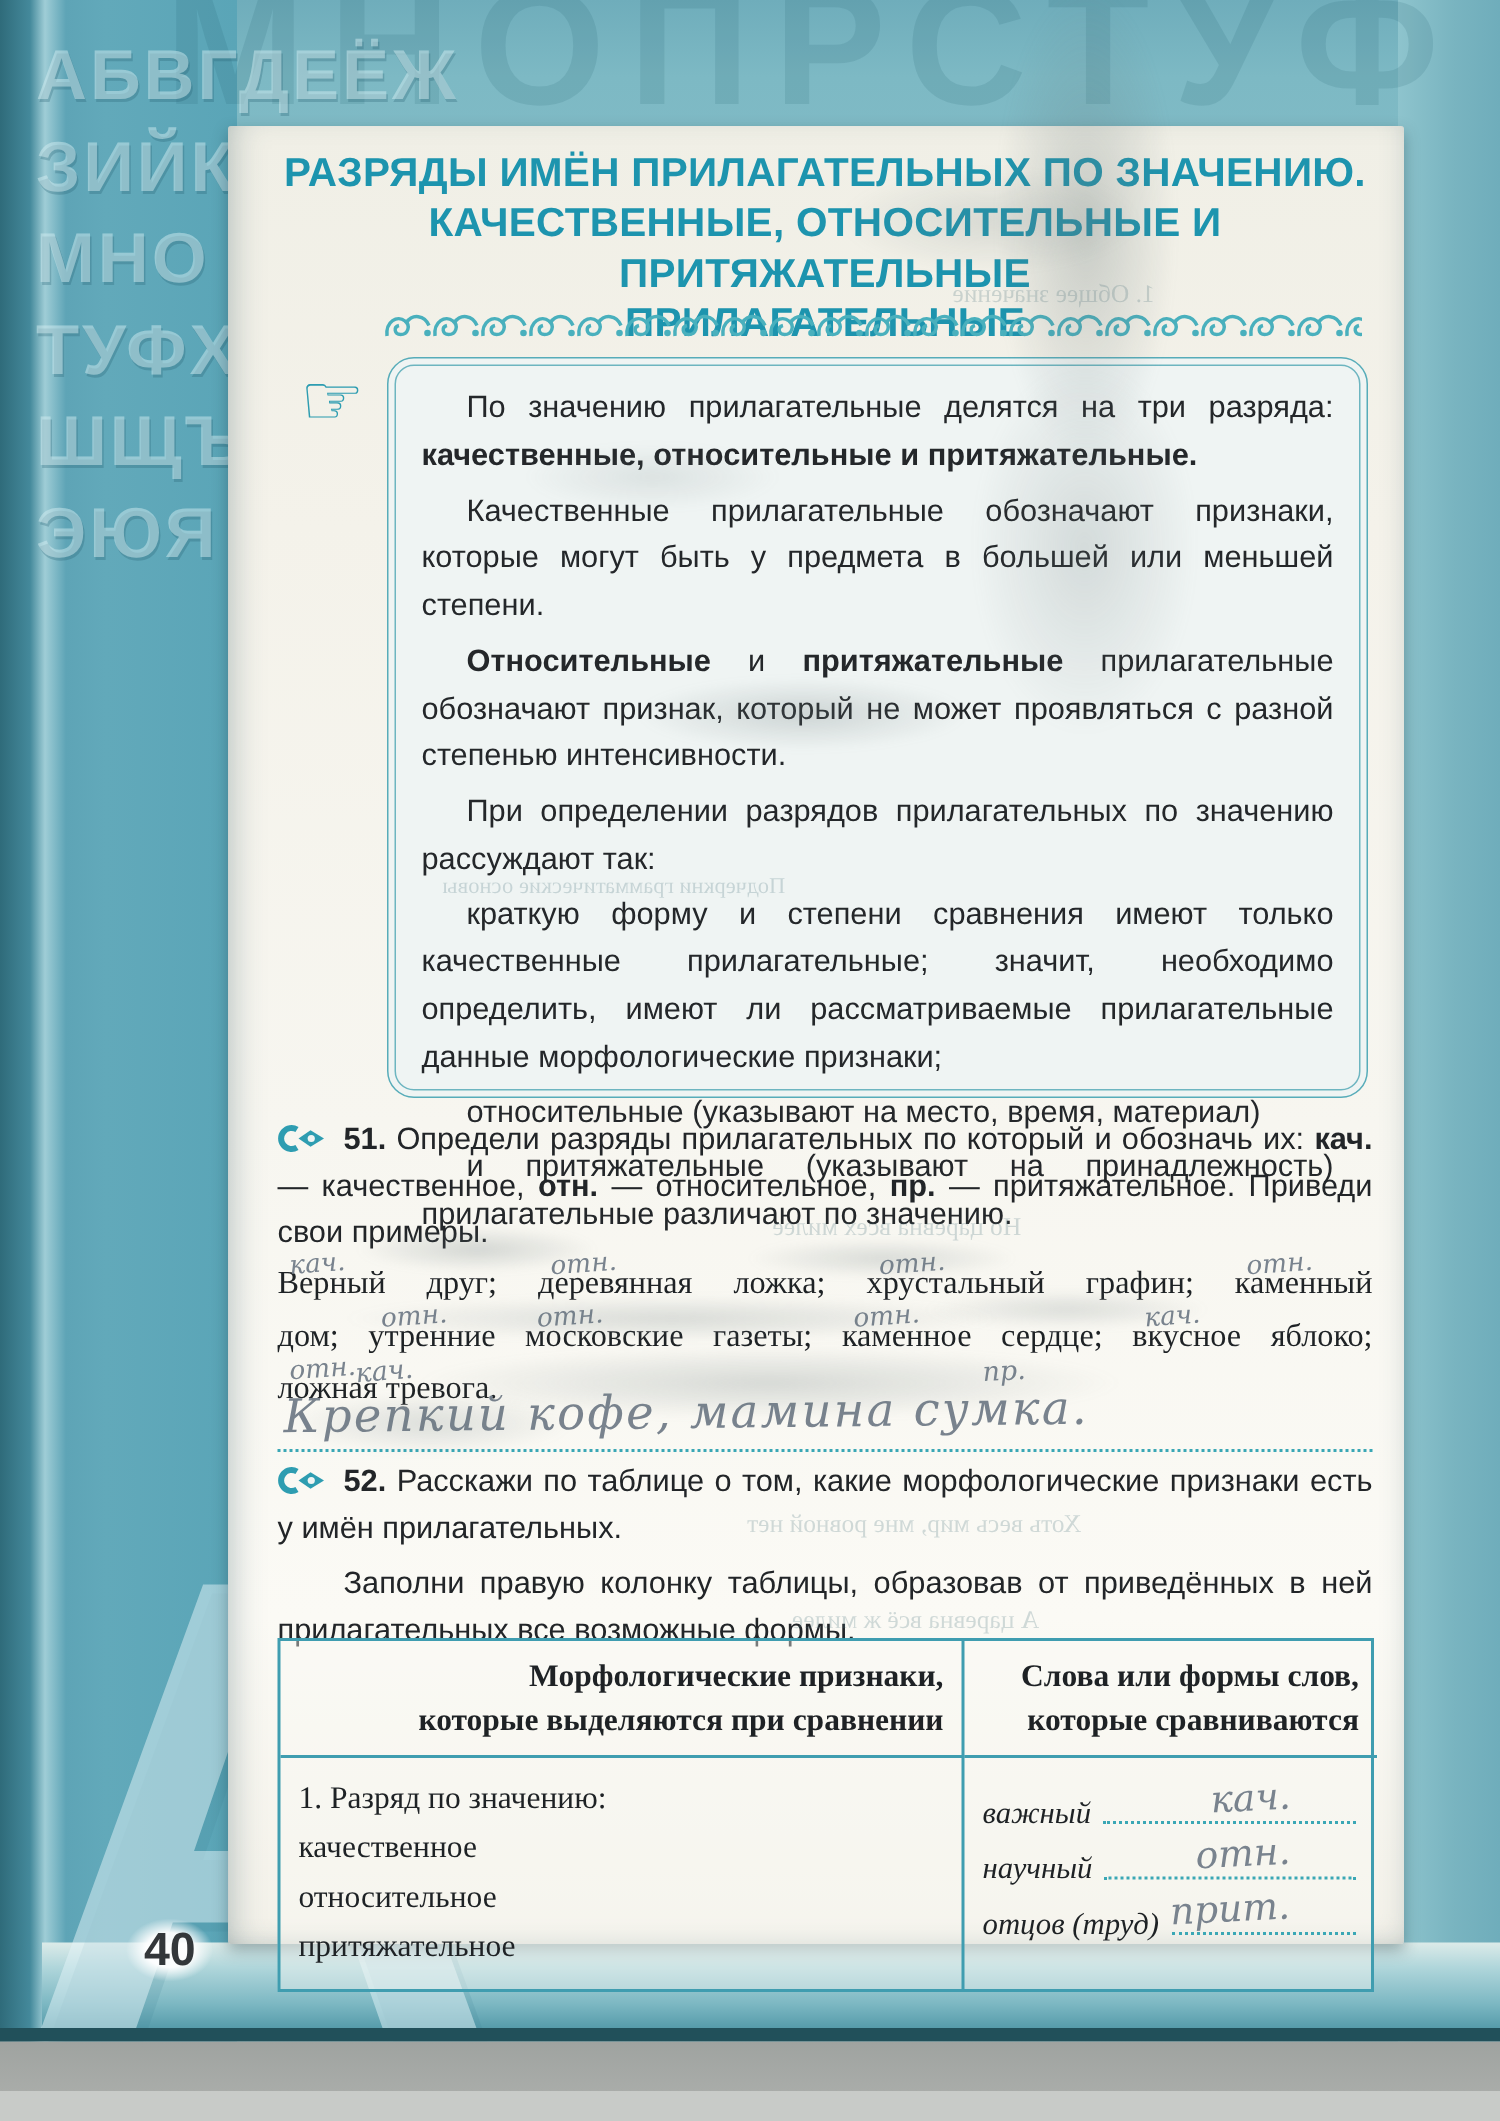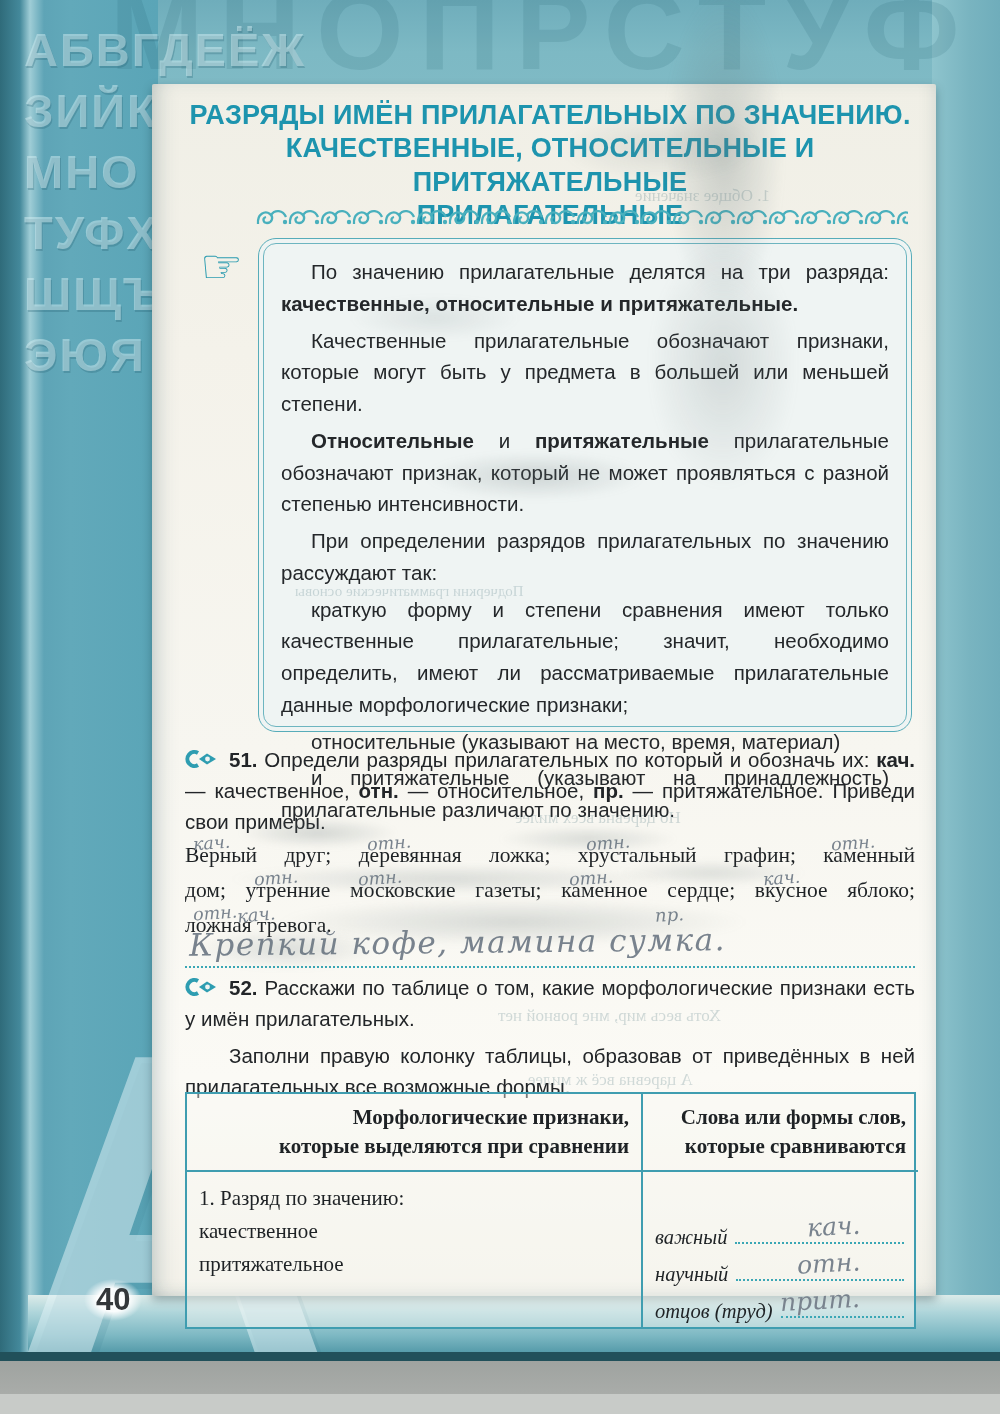--- a/index.html
+++ b/index.html
@@ -77,21 +77,21 @@
 
   
   .tbl{position:absolute;left:185px;top:1092px;width:731px;box-sizing:border-box;
     display:grid;grid-template-columns:456px 275px;border:2px solid #3f9db0;background:rgba(250,250,246,.4);
     font-family:"Liberation Serif","DejaVu Serif",serif;color:#1e2225;}
   .tbl .cell{box-sizing:border-box;padding:7px 12px;}
   .tbl .hcell{border-bottom:2px solid #3f9db0;text-align:right;font-weight:700;
     font-size:21px;line-height:1.38;padding-top:9px;padding-bottom:9px;}
   .tbl .c-l{border-right:2px solid #3f9db0;}
   .tbl .bl{font-size:21px;line-height:33px;padding-top:10px;padding-bottom:12px;}
-  .tbl .br{padding-top:12px;padding-bottom:4px;margin-top:28px;}
+  .tbl .br{padding-top:12px;padding-bottom:23px;}
   .tr-row{position:relative;display:flex;align-items:flex-end;height:37px;}
   .tr-row .w{font-style:italic;font-size:20.5px;white-space:nowrap;}
   .tr-row .dot{flex:1;border-bottom:2.4px dotted #3aa7b5;margin:0 2px 5px 8px;height:10px;}
   .tr-row .hw-ans{position:absolute;right:46px;top:0;font-size:25px;transform:rotate(-3deg);}
 
   
   .sm{position:absolute;z-index:4;pointer-events:none;border-radius:50%;filter:blur(3px);
     background:radial-gradient(closest-side,rgba(104,120,122,var(--o,.22)),rgba(104,120,122,0));}
   .ghost{position:absolute;z-index:3;transform:scaleX(-1);opacity:.24;color:#49727c;
     font-family:"Liberation Serif","DejaVu Serif",serif;white-space:nowrap;pointer-events:none;}
@@ -190,20 +190,21 @@
           <div>Морфологические признаки,</div>
           <div>которые выделяются при сравнении</div>
         </div>
       <div class="cell hcell" id="thRight">
           <div>Слова или формы слов,</div>
           <div>которые сравниваются</div>
         </div>
       <div class="cell c-l bl" id="tdLeft">
           <div>1. Разряд по значению:</div>
           <div>качественное</div>
+          <div>относительное</div>
           <div>притяжательное</div>
         </div>
       <div class="cell br" id="tdRight">
           <div class="tr-row">
             <span class="w">важный</span>
             <span class="dot"></span>
             <span class="hw hw-ans">кач.</span>
           </div>
           <div class="tr-row">
             <span class="w">научный</span>

